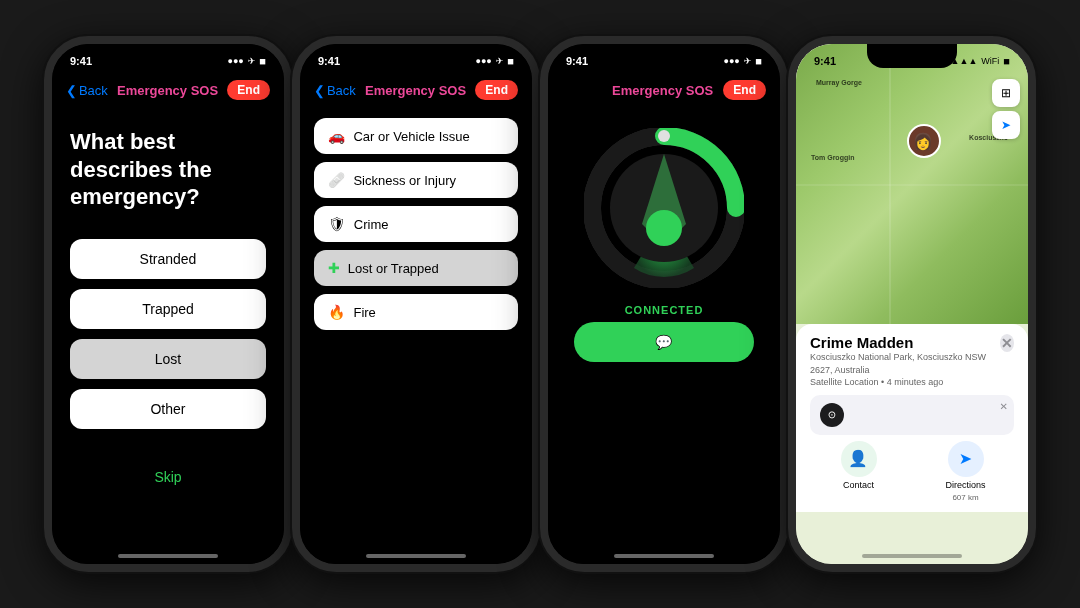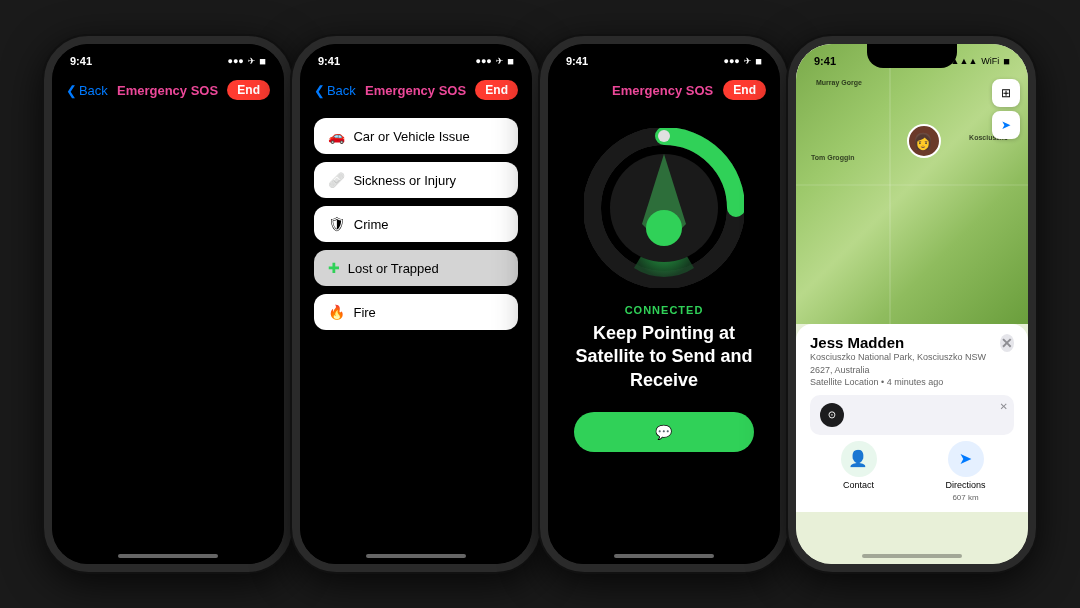--- a/index.html
+++ b/index.html
@@ -391,20 +391,28 @@
 
       <div class="nav-bar">
         <span class="back-btn">
           <span>❮</span>
           <span>Back</span>
         </span>
         <span class="title">Emergency SOS</span>
         <span class="end-btn">End</span>
       </div>
 
+      <div class="phone1-content">
+        <div class="question">What best describes the emergency?</div>
+        <button class="option-btn">Stranded</button>
+        <button class="option-btn">Trapped</button>
+        <button class="option-btn selected">Lost</button>
+        <button class="option-btn">Other</button>
+        <div class="skip-link">Skip</div>
+      </div>
       <div class="home-indicator"></div>
     </div>
   </div>
 
   <div class="phone">
     <div class="phone-inner">
       <div class="notch"></div>
       <div class="status-bar">
         <span class="time">9:41</span>
         <div class="icons">
@@ -486,21 +494,20 @@
 
             <circle cx="80" cy="8" r="6" fill="#e0e0e0"></circle>
 
             <circle cx="80" cy="80" r="54" fill="#1a1a1a"></circle>
 
             <path d="M80 26 L58 96 A28 28 0 0 0 102 96 Z" fill="#2d6e3a"></path>
             <circle cx="80" cy="100" r="18" fill="#30d158"></circle>
           </svg>
         </div>
         <div class="connected-label">CONNECTED</div>
-        <div class="connected-text">Keep Pointing at Satellite to Send and Receive</div>
         <button class="messages-btn">
           <span>💬</span>
         </button>
       </div>
       <div class="home-indicator"></div>
     </div>
   </div>
 
   <div class="phone" style="background:#e8f0d8;">
     <div class="phone-inner" style="background:#e8f0d8;">
@@ -538,21 +545,21 @@
             <div class="map-btn">
               <span style="font-size:12px;color:#007aff;">➤</span>
             </div>
           </div>
         </div>
       </div>
 
       <div class="info-panel">
         <div class="info-header">
           <div>
-            <div class="info-name">Jess Madden</div>
+            <div class="info-name">Crime Madden</div>
             <div class="info-detail">Kosciuszko National Park, Kosciuszko NSW 2627, Australia</div>
             <div class="info-detail">Satellite Location • 4 minutes ago</div>
           </div>
           <div class="close-btn">✕</div>
         </div>
 
         <div class="notification-card">
           <div class="notif-icon">
             <span style="font-size:10px;color:#fff;">⊙</span>
           </div>

